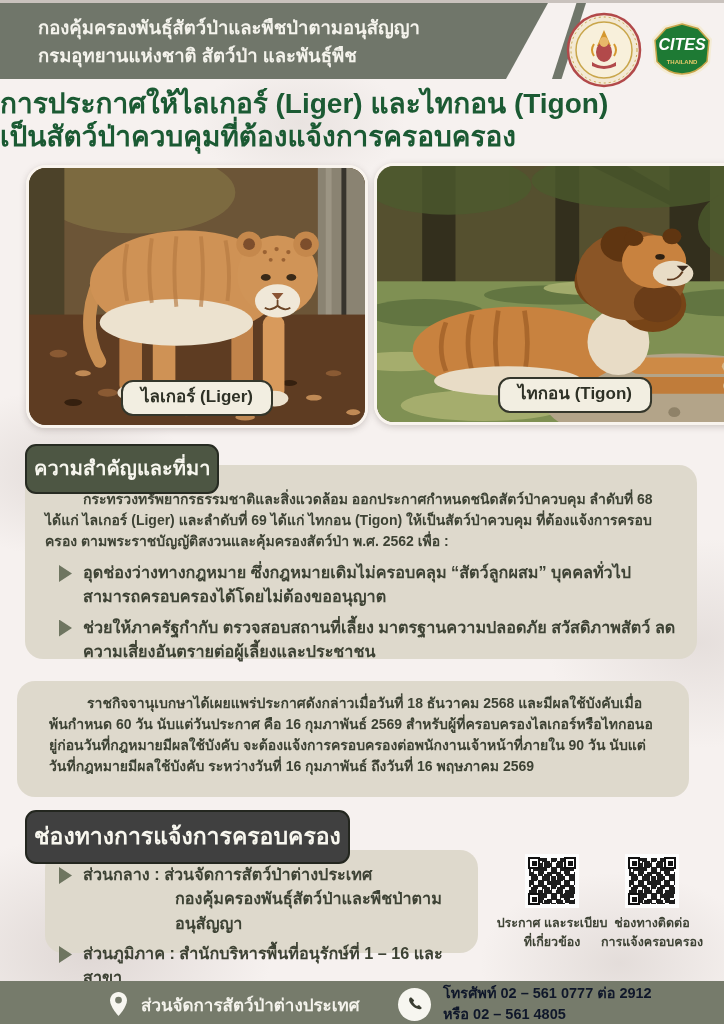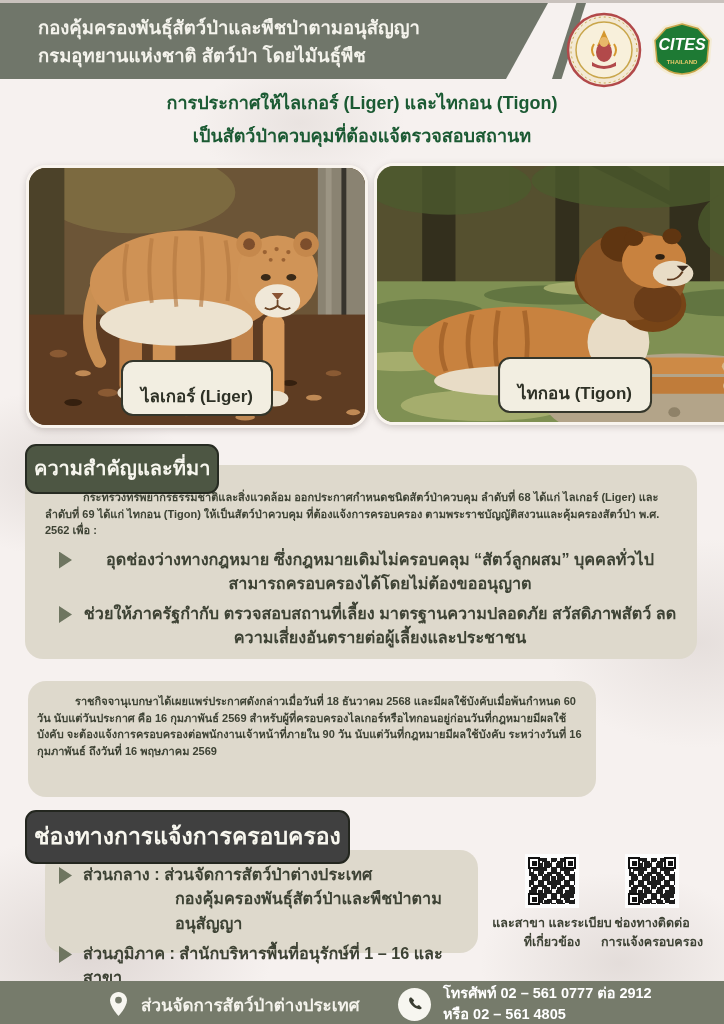--- a/index.html
+++ b/index.html
@@ -27,47 +27,47 @@
   }
   .header-stripe {
     position:absolute; left:552px; top:0; width:34px; height:76px;
     background:#70766a; z-index:2;
     clip-path:polygon(72% 0, 100% 0, 28% 100%, 0 100%);
   }
   .header-text { position:absolute; left:38px; top:11px; color:#f4f3ec; font-weight:bold; font-size:18.5px; line-height:28px; z-index:3; }
   .logo-dnp { position:absolute; left:566px; top:9px; width:76px; height:76px; z-index:3; }
   .logo-cites { position:absolute; left:648px; top:16px; width:68px; height:62px; z-index:3; }
   
-  .title { position:absolute; left:0; top:84px; width:100%; text-align:center;
-    color:#1b5a33; font-weight:bold; font-size:18px; line-height:33px; z-index:1; }
+  .title { position:absolute; left:0; top:84px; width:100%; text-align:left;
+    color:#1b5a33; font-weight:bold; font-size:28px; line-height:33px; z-index:1; }
   
   .photo-card { position:absolute; border-radius:20px; overflow:hidden;
     border:3px solid #f9f4ee; box-shadow:0 2px 6px rgba(90,80,75,.25); z-index:1; }
   .photo-card.liger { left:26px; top:162px; width:342px; height:263px; }
   .photo-card.tigon { left:374px; top:160px; width:402px; height:262px; }
   .photo-card svg { display:block; width:100%; height:100%; }
   .photo-pill {
     position:absolute; left:50%; bottom:9px; transform:translateX(-50%);
     background:#f2eee1; border:2.5px solid #34362b; border-radius:12px;
-    padding:20px 18px 5px; color:#2e3126; font-weight:bold; font-size:17px; white-space:nowrap;
+    padding:0 18px 5px; color:#2e3126; font-weight:bold; font-size:17px; white-space:nowrap;
   }
   
   .badge {
     position:absolute; color:#f7f6ee; font-weight:bold; border-radius:11px;
     padding:6px 7px 8px; z-index:2; white-space:nowrap;
   }
   .badge1 { left:25px; top:441px; font-size:20px; background:#4d5643; border:2px solid #272b22; }
   .badge2 { left:25px; top:807px; font-size:23px; background:#404040; border:2.5px solid #23261f; }
   .content-box { position:absolute; background:#ded9cc; border-radius:18px; z-index:1; }
   .box1 { left:25px; top:462px; width:672px; height:194px; padding:24px 20px 10px 20px; }
-  .box2 { left:28px; top:678px; width:568px; height:116px; padding:12px 9px; }
+  .box2 { left:17px; top:678px; width:672px; height:116px; padding:12px 32px; }
   .box3 { left:45px; top:847px; width:433px; height:103px; padding:12px 14px; }
-  .body-text { color:#3d4234; font-weight:bold; font-size:11px; line-height:1.5; }
+  .body-text { color:#3d4234; font-weight:bold; font-size:14px; line-height:1.5; }
   .para-indent { text-indent:38px; }
-  .bullets1 { margin-top:8px; padding-left:14px;text-align:center; }
+  .bullets1 { margin-top:8px; padding-left:14px; }
   .bullet-row { display:flex; gap:11px; margin-bottom:6px; }
   .tri { flex:0 0 auto; width:13px; height:17px; margin-top:5px; background:#6e7560;
     clip-path:polygon(0 0, 100% 50%, 0 100%); }
   .bullet-text { color:#3d4234; font-weight:bold; font-size:16.2px; line-height:1.5; }
   .sub-line { padding-left:92px; }
   
   .qr-group { position:absolute; z-index:1; width:128px; text-align:center; }
   .qr-group.g1 { left:488px; top:851px; }
   .qr-group.g2 { left:588px; top:851px; }
   .qr {
@@ -81,32 +81,32 @@
   .qr .finder { position:absolute; width:12px; height:12px; border:2.5px solid #111; background:#fff; }
   .qr .finder::after { content:""; position:absolute; inset:1.5px; background:#111; }
   .qr .f-tl { left:3px; top:3px; } .qr .f-tr { right:3px; top:3px; } .qr .f-bl { left:3px; bottom:3px; }
   .qr-caption { margin-top:6px; color:#3d4234; font-weight:bold; font-size:12.5px; line-height:1.55; }
   
   .footer { position:absolute; left:0; top:978px; width:724px; height:46px; background:#767b6b; z-index:2; }
   .footer-left { position:absolute; left:110px; top:0; height:46px; display:flex; align-items:center; gap:14px;font-family:Liberation Serif, serif; }
   .footer-office { color:#f4f3ec; font-weight:bold; font-size:17px; }
   .footer-right { position:absolute; left:398px; top:0; height:46px; display:flex; align-items:center; gap:12px; }
   .phone-circle { width:33px; height:33px; border-radius:50%; background:#f7f6f0; display:flex; align-items:center; justify-content:center; }
-  .footer-phone { color:#ffffff; font-weight:bold; font-size:14.5px; line-height:1.45; }
+  .footer-phone { color:#0f172a; font-weight:bold; font-size:14.5px; line-height:1.45; }
 </style>
 </head>
 <body>
 
 <div class="page">
 
   <div class="header-bar"></div>
   <div class="header-stripe"></div>
   <div class="header-text">
     <div>กองคุ้มครองพันธุ์สัตว์ป่าและพืชป่าตามอนุสัญญา</div>
-    <div>กรมอุทยานแห่งชาติ สัตว์ป่า โดยไมันธุ์พืช</div>
+    <div>กรมอุทยานแห่งชาติ สัตว์ป่า และพันธุ์พืช</div>
   </div>
 
   <div class="logo-dnp">
     <svg viewBox="0 0 76 76">
       <circle cx="38" cy="38" r="36" fill="#f3e9d4" stroke="#b2494a" stroke-width="2.5"></circle>
       <circle cx="38" cy="38" r="28" fill="#f8f0db" stroke="#c9a64b" stroke-width="1.5"></circle>
       <circle cx="38" cy="38" r="33" fill="none" stroke="#c9a64b" stroke-width="1" stroke-dasharray="2 3"></circle>
       <path d="M38 18 L45 34 L31 34 Z" fill="#d4972e"></path>
       <ellipse cx="38" cy="40" rx="8" ry="10" fill="#b2494a"></ellipse>
       <ellipse cx="38" cy="30" rx="4.5" ry="5" fill="#e8b86a"></ellipse>
@@ -118,21 +118,21 @@
     <svg viewBox="0 0 68 62">
       <path d="M34 2 L52 7 L64 20 L62 44 Q50 58 34 58 Q18 58 6 44 L4 20 L16 7 Z" fill="#f4ecd6"></path>
       <path d="M34 5 L50 9.5 L61 21.5 L59 42.5 Q48 55 34 55 Q20 55 9 42.5 L7 21.5 L18 9.5 Z" fill="#1e7a34" stroke="#c9a64b" stroke-width="1.5"></path>
       <text x="34" y="31" text-anchor="middle" font-size="16" font-weight="bold" fill="#ffffff" font-family="Liberation Sans, sans-serif" font-style="italic">CITES</text>
       <text x="34" y="45" text-anchor="middle" font-size="6" font-weight="bold" fill="#e8c96a" font-family="Liberation Sans, sans-serif">THAILAND</text>
     </svg>
   </div>
 
   <div class="title">
     <div>การประกาศให้ไลเกอร์ (Liger) และไทกอน (Tigon)</div>
-    <div>เป็นสัตว์ป่าควบคุมที่ต้องแจ้ตรวจสอบสถานท</div>
+    <div>เป็นสัตว์ป่าควบคุมที่ต้องแจ้งการครอบครอง</div>
   </div>
 
   <div class="photo-card liger">
     <svg viewBox="0 0 342 263" preserveAspectRatio="none">
       <rect width="342" height="263" fill="#5d4930"></rect>
       <rect x="0" y="0" width="342" height="175" fill="#6c5537"></rect>
       <ellipse cx="110" cy="25" rx="100" ry="42" fill="#8b7c49" opacity="0.55"></ellipse>
       <rect x="294" y="0" width="48" height="263" fill="#8a8372"></rect>
       <rect x="302" y="0" width="6" height="263" fill="#a09a88" opacity="0.8"></rect>
       <rect x="318" y="0" width="5" height="263" fill="#6f6а58" opacity="0.6"></rect>
@@ -302,21 +302,21 @@
   </div>
 
   <div class="qr-group g1">
     <div class="qr">
       <div class="cells"></div>
       <div class="finder f-tl"></div>
       <div class="finder f-tr"></div>
       <div class="finder f-bl"></div>
     </div>
     <div class="qr-caption">
-      <div>และสาขา และระเบียบ</div>
+      <div>ประกาศ และระเบียบ</div>
       <div>ที่เกี่ยวข้อง</div>
     </div>
   </div>
 
   <div class="qr-group g2">
     <div class="qr">
       <div class="cells"></div>
       <div class="finder f-tl"></div>
       <div class="finder f-tr"></div>
       <div class="finder f-bl"></div>

